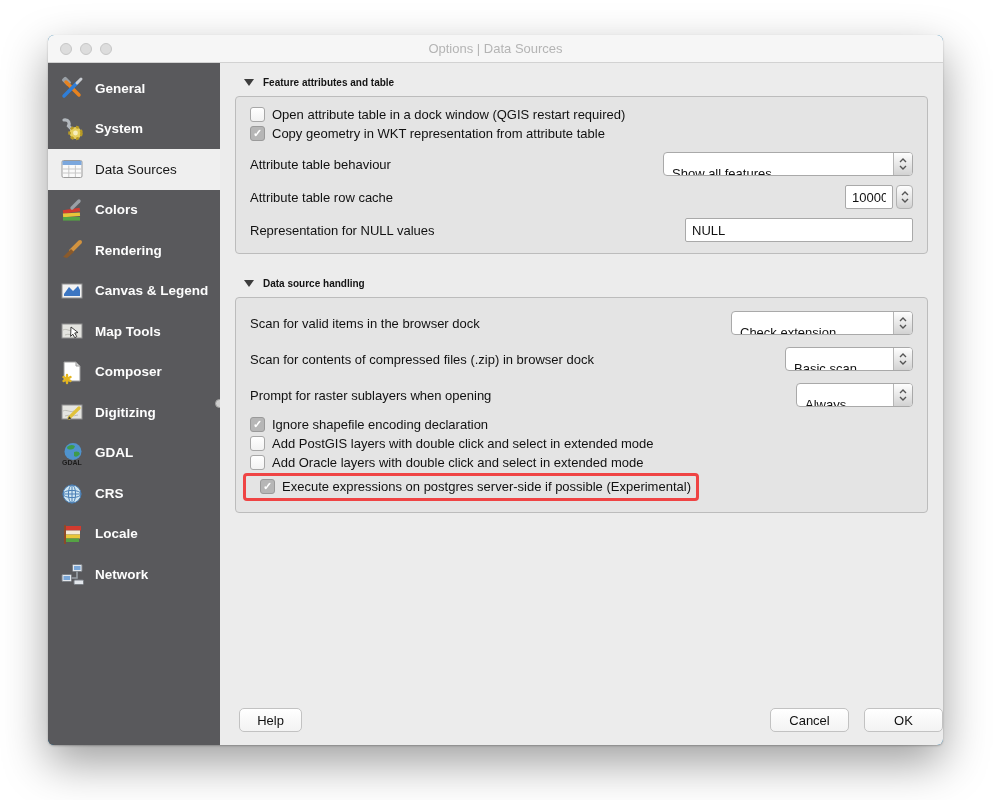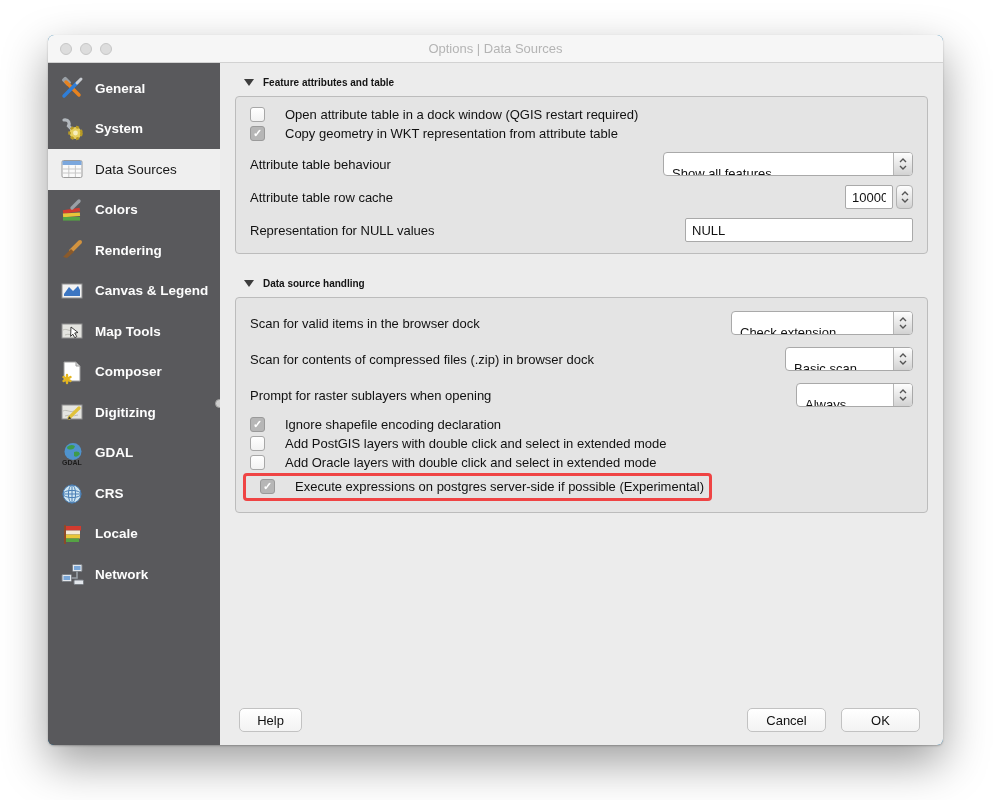--- a/index.html
+++ b/index.html
@@ -39,21 +39,21 @@
   
   .content { flex:1; position:relative; background:#ececec; padding:14px 15px 0 24px; min-width:0; }
   .sect-header { display:flex; align-items:center; gap:9px; font-size:10px; font-weight:bold; color:#141414; }
   .tri { width:0; height:0; border-left:5.5px solid transparent; border-right:5.5px solid transparent; border-top:7px solid #3d3d3d; }
   .groupbox {
     margin:8px 0 0 -9px; background:#e4e4e4; border:1px solid #bcbcbc; border-radius:4px;
     padding:8px 14px 11px 14px;
   }
   .sect-gap { margin-top:24px; }
 
-  .cb-row { display:flex; align-items:center; gap:20px; height:19px; font-size:13px; color:#111; }
+  .cb-row { display:flex; align-items:center; gap:7px; height:19px; font-size:13px; color:#111; }
   .cb { width:15px; height:15px; border-radius:3px; background:linear-gradient(#ffffff,#f2f2f2); border:1px solid #a7a7a7; flex:0 0 15px; }
   .cb.checked { background:#b6b6b6; border-color:#9a9a9a; }
   .cb.checked::after { content:"✓"; display:block; color:#fff; font-size:11px; font-weight:bold; text-align:center; line-height:13px; }
 
   .form-row { display:flex; align-items:center; justify-content:space-between; margin-top:9px; height:24px; font-size:13px; color:#111; }
   .form-row.tall { margin-top:12px; }
 
   .combo {
     display:inline-flex; align-items:stretch; height:24px; background:#fff;
     border:1px solid #a9a9a9; border-radius:4px; overflow:hidden;
@@ -69,21 +69,21 @@
     display:flex; flex-direction:column; align-items:center; justify-content:center; gap:2px;
   }
   .field { height:24px; border:1px solid #a9a9a9; border-radius:2px; background:#fff; font-size:13px; padding:0 6px; font-family:"Liberation Sans", sans-serif; color:#111; }
   .spin-wrap { display:flex; align-items:center; }
   .spin-field { width:48px; }
   .null-field { width:228px; }
 
   .cb-list { margin-top:8px; }
   .hl-box { display:inline-flex; border:3px solid #ef4444; border-radius:4px; padding:1px 5px 2px 14px; margin-left:-7px; margin-top:1px;text-align:center; }
 
-  .btnbar { position:absolute; left:13px; right:23px; bottom:13px; display:flex; align-items:center;padding-left:6px; }
+  .btnbar { position:absolute; left:13px; right:0; bottom:13px; display:flex; align-items:center;padding-left:6px; }
   .btn {
     height:24px; min-width:63px; padding:0 14px; font-size:13px; color:#111;
     background:linear-gradient(#ffffff,#f3f3f3); border:1px solid #c2c2c2; border-radius:5px;
     display:inline-flex; align-items:center; justify-content:center; cursor:default;
   }
   .btn + .btn { margin-left:15px; }
   .btn-spacer { flex:1; }
   .btn-wide { min-width:79px; }
 </style>
 </head>

